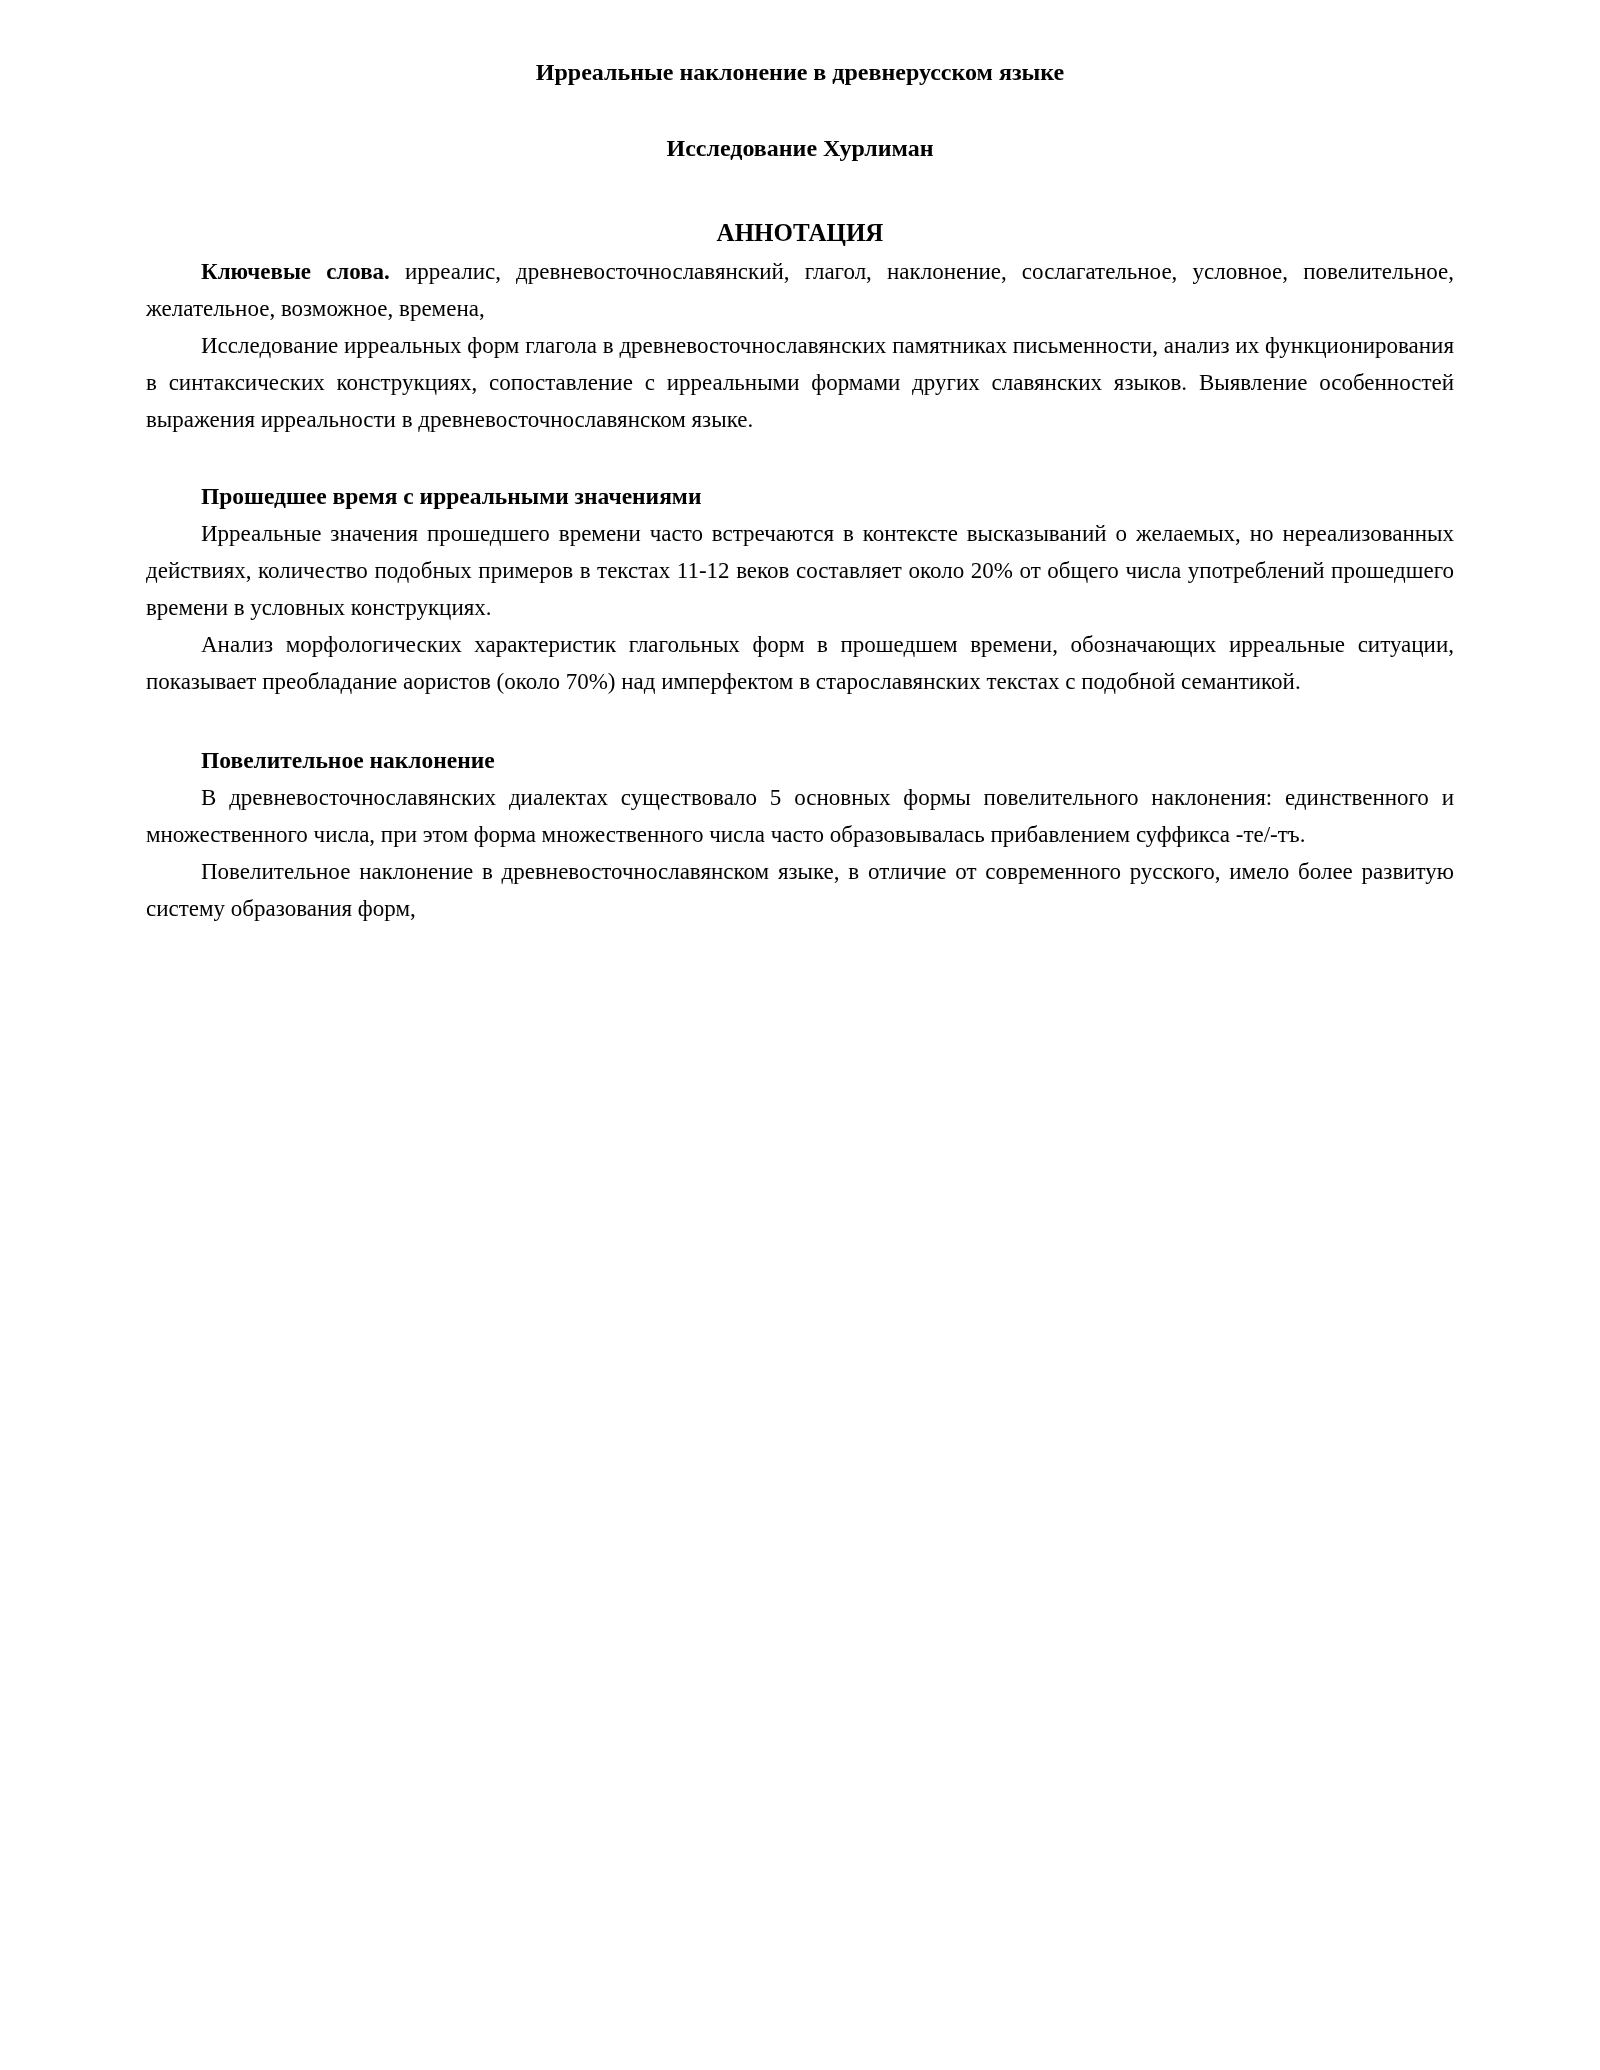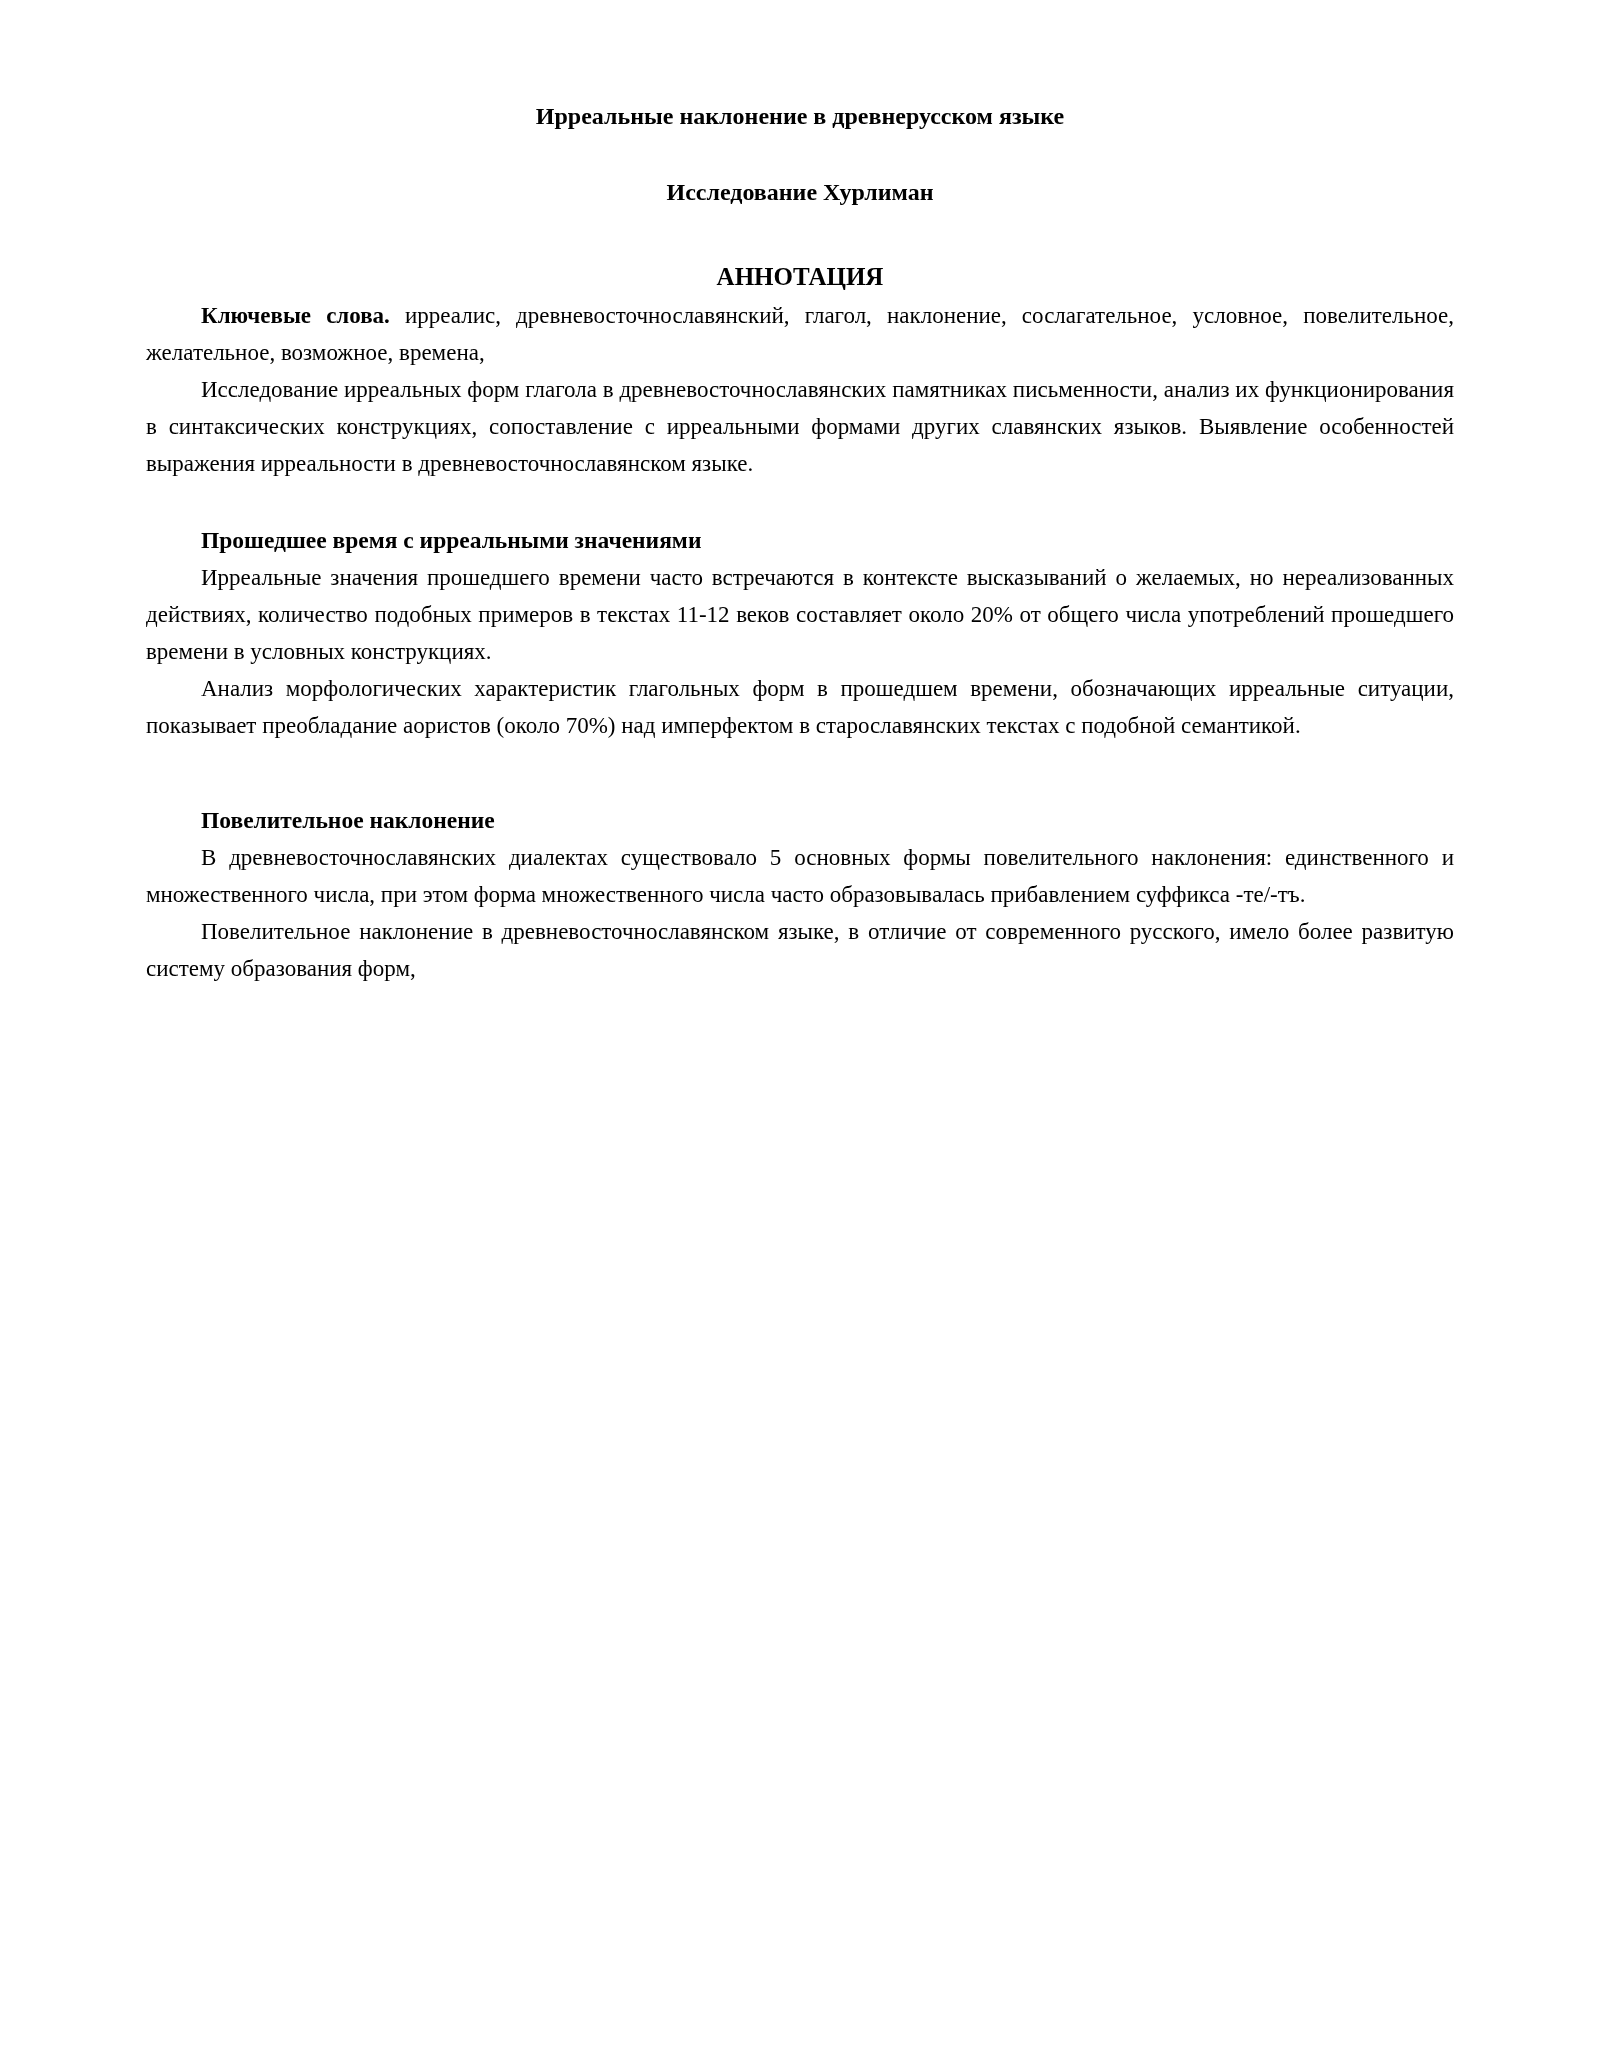--- a/index.html
+++ b/index.html
@@ -5,21 +5,21 @@
   html, body {
     margin: 0;
     padding: 0;
     background: #ffffff;
   }
   .page {
     position: relative;
     width: 1600px;
     height: 2070px;
     box-sizing: border-box;
-    padding: 96px 146px 40px 146px;
+    padding: 52px 146px 40px 146px;
     background: #ffffff;
     color: #000000;
     font-family: "Liberation Serif", "DejaVu Serif", serif;
     font-size: 23px;
     line-height: 37px;
     overflow: hidden;
   }
   .doc-title {
     margin: 0;
     text-align: center;
@@ -49,21 +49,21 @@
   .left-heading {
     margin: 0;
     font-weight: bold;
     font-size: 23.5px;
     text-indent: 55px;
     line-height: 37px;
   }
   .mt-keywords   { margin-top: 25px; }
   .mt-section    { margin-top: 40px; }
   .mt-para       { margin-top: 20px; }
-  .mt-subsection { margin-top: 58px; }
+  .mt-subsection { margin-top: 42px; }
   .mt-para-lg    { margin-top: 50px; }
   .kw-label { font-weight: bold; }
 </style>
 </head>
 <body>
 
 <div class="page">
 
   <h1 class="doc-title">Ирреальные наклонение в древнерусском языке</h1>
 

